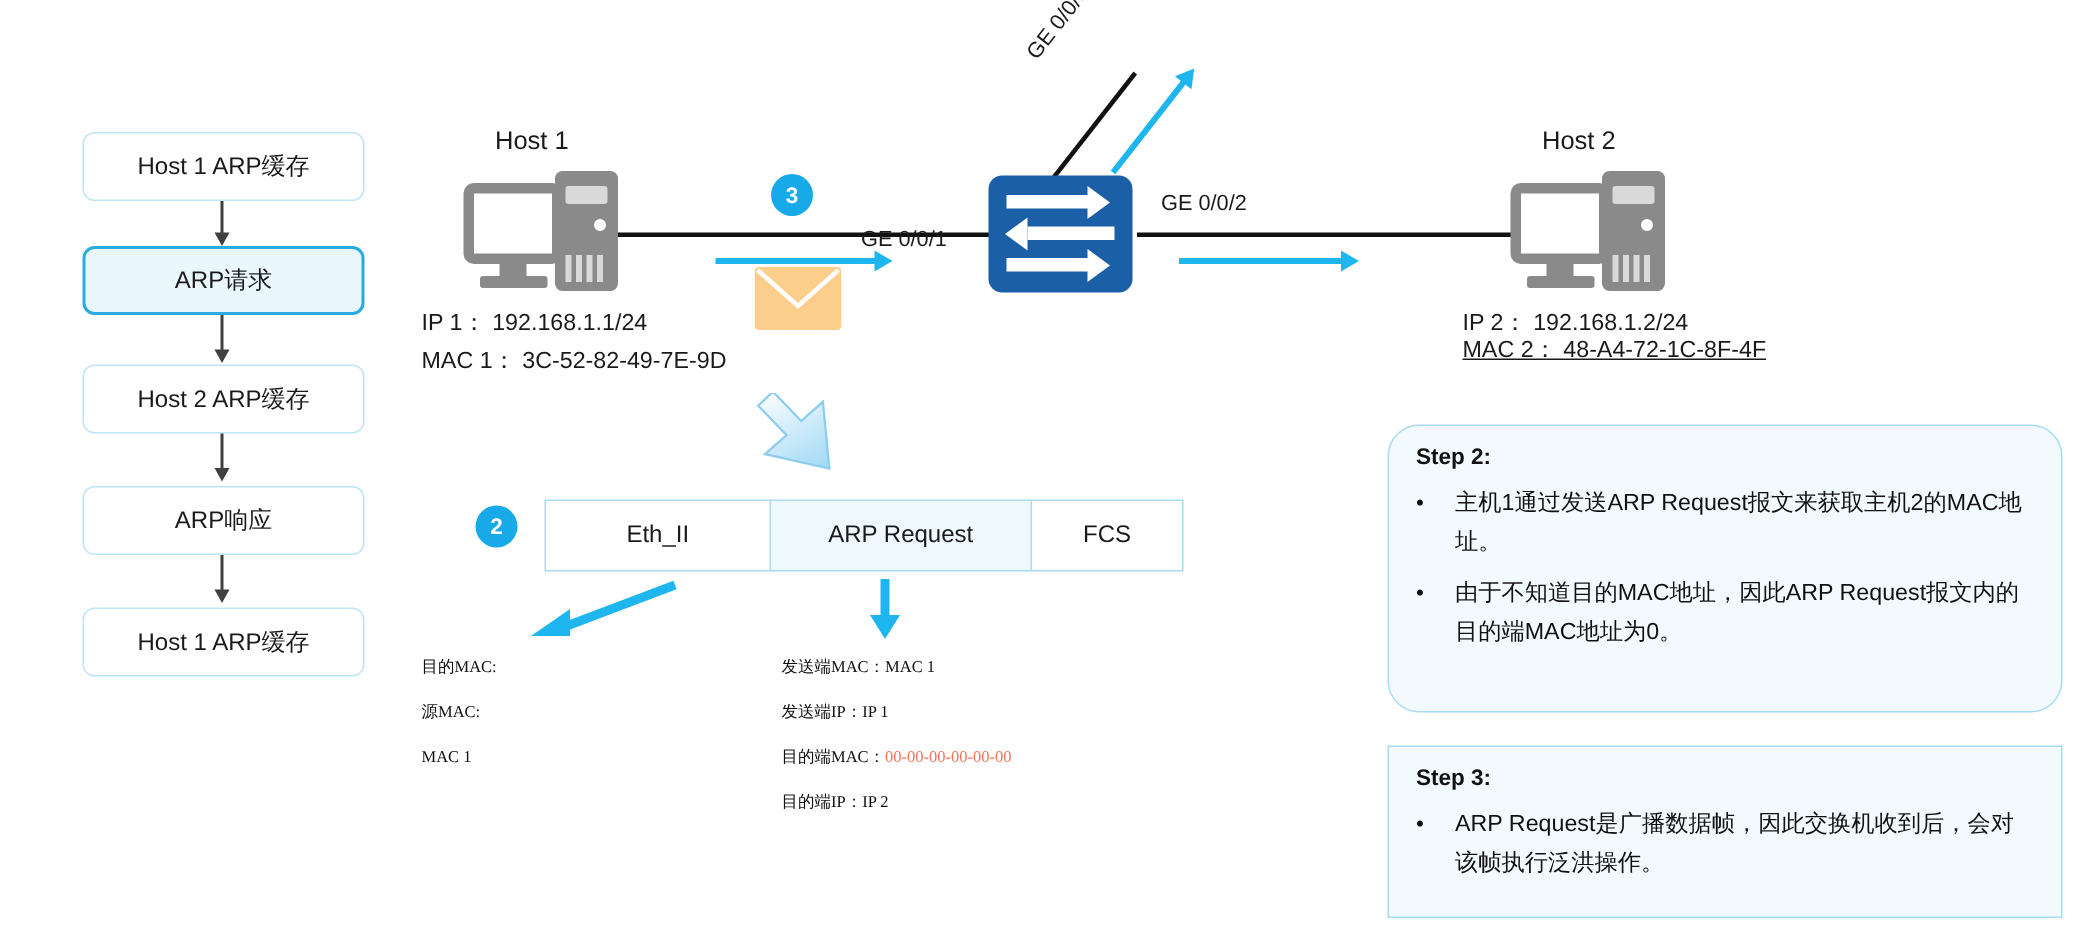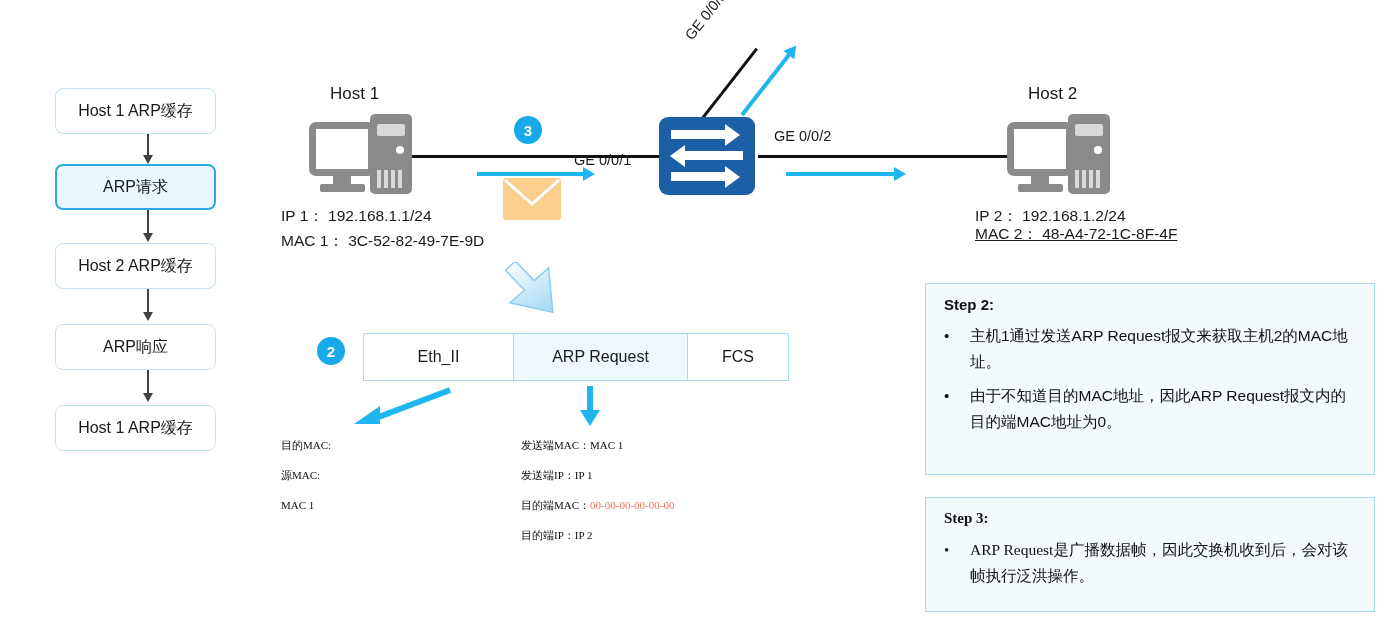--- a/index.html
+++ b/index.html
@@ -14,21 +14,21 @@
     overflow: hidden;
     font-family: "Liberation Sans", "DejaVu Sans", sans-serif;
     color: #1a1a1a;
   }
   .abs { position: absolute; }
 
   
   .flow-box {
     position: absolute;
     left: 55px;
-    width: 161px;
+    width: 188px;
     height: 46px;
     border: 1.5px solid #bfe4f5;
     border-radius: 8px;
     background: #ffffff;
     display: flex;
     align-items: center;
     justify-content: center;
     font-size: 16px;
     color: #1a1a1a;
     box-sizing: border-box;
@@ -347,31 +347,31 @@
     <span>发送端IP：</span><span>IP 1</span>
   </div>
   <div>
     <span>目的端MAC：</span><span class="val-red">00-00-00-00-00-00</span>
   </div>
   <div>
     <span>目的端IP：</span><span>IP 2</span>
   </div>
 </div>
 
-<div class="step-box" style="left:925px;top:283px;width:450px;height:192px;">
+<div class="step-box" style="left:925px;top:283px;width:450px;height:192px;border-radius:21px;">
   <div class="step-title">Step 2:</div>
   <div class="step-li">
     <span class="step-bullet">•</span>
     <span class="step-text">主机1通过发送ARP Request报文来获取主机2的MAC地址。</span>
   </div>
   <div class="step-li">
     <span class="step-bullet">•</span>
     <span class="step-text">由于不知道目的MAC地址，因此ARP Request报文内的目的端MAC地址为0。</span>
   </div>
 </div>
 
-<div class="step-box" style="left:925px;top:497px;width:450px;height:115px;font-family:Liberation Serif, serif;">
+<div class="step-box" style="left:925px;top:497px;width:450px;height:115px;">
   <div class="step-title">Step 3:</div>
   <div class="step-li">
     <span class="step-bullet">•</span>
     <span class="step-text">ARP Request是广播数据帧，因此交换机收到后，会对该帧执行泛洪操作。</span>
   </div>
 </div>
 
 </body></html>

